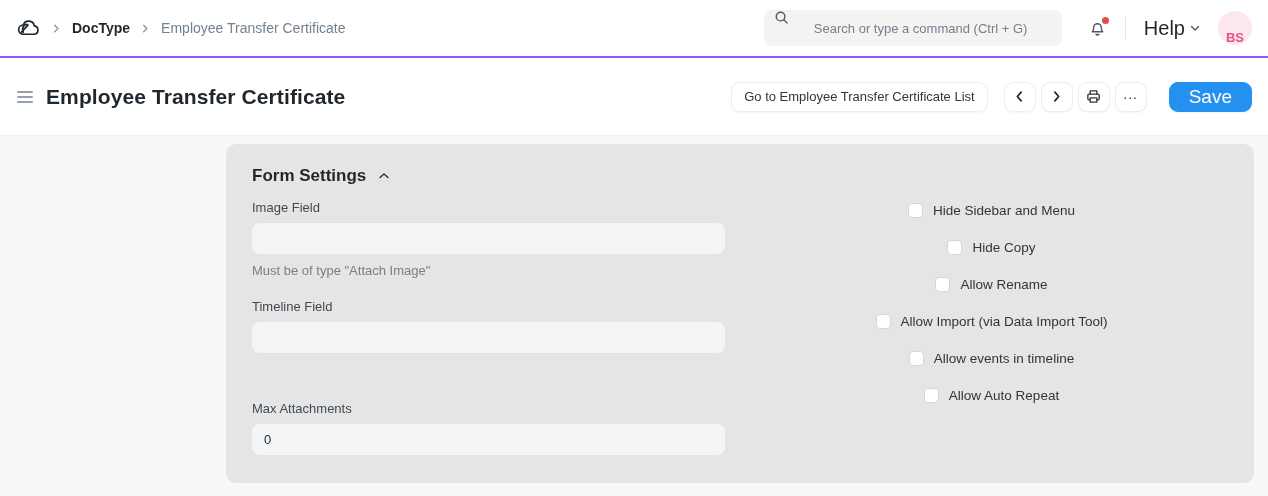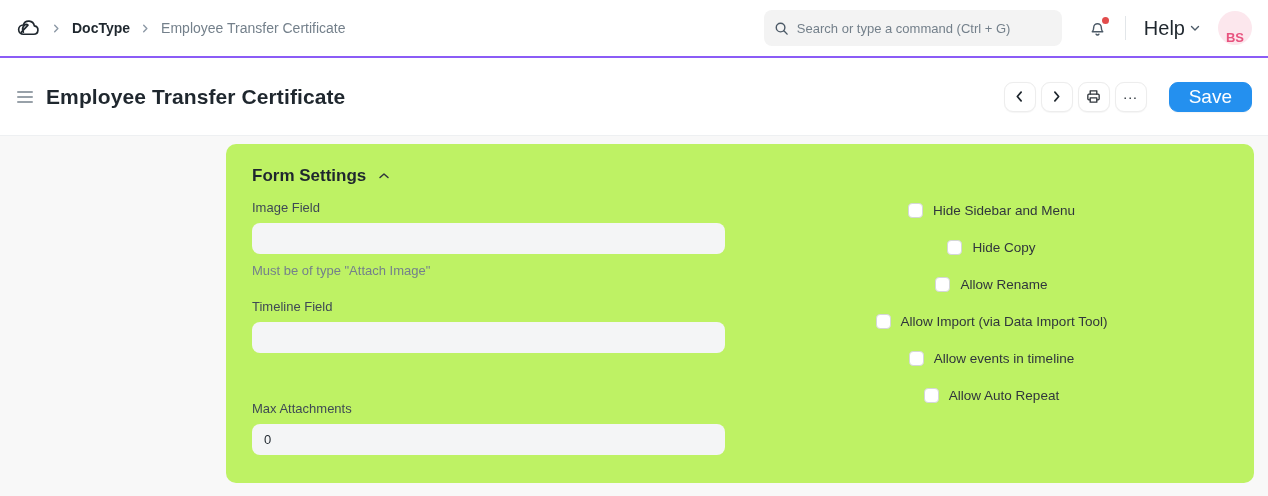--- a/index.html
+++ b/index.html
@@ -18,21 +18,21 @@
   }
   .crumbs { display: flex; align-items: center; gap: 11px; }
   .crumb-sep { display: flex; align-items: center; color: #8d99a6; }
   .crumb-app { font-size: 14px; font-weight: 600; color: #1f272e; cursor: pointer; }
   .crumb-page { font-size: 14px; color: #74808b; }
   .logo { display: flex; align-items: center; cursor: pointer; }
 
   .nav-right { display: flex; align-items: center; }
   .search-box {
     width: 298px; height: 36px; background: #f3f3f3; border-radius: 8px;
-    display: flex; align-items: center; padding: 0 10px; gap: 8px;
+    display: flex; padding: 0 10px; gap: 25px;
   }
   .search-box input {
     border: none; outline: none; background: transparent; width: 100%;
     font-size: 13px; color: #4c5a67; font-family: inherit;
   }
   .search-box input::placeholder { color: #74808b; }
   .bell-wrap { position: relative; margin-left: 26px; cursor: pointer; display:flex; }
   .bell-dot {
     position: absolute; top: -2px; right: -2px; width: 7px; height: 7px;
     border-radius: 50%; background: #e24c4c;
@@ -67,21 +67,21 @@
   .btn-icon { width: 32px; }
   .btn-primary {
     background: #2490ef; border-color: #2490ef; color: #fff;
     padding: 0 19px; margin-left: 17px; font-weight: 500; font-size: 19px;
   }
   .ellipsis-glyph { font-size: 14px; letter-spacing: 1px; color: #1f272e; line-height: 1; padding-bottom: 6px; }
 
   
   .main { padding: 8px 14px 0 226px; }
   .card {
-    background: #bef264; border-radius: 10px; padding: 22px 26px 26px;
+    background: #e5e5e5; border-radius: 10px; padding: 22px 26px 26px;
     min-height: 339px;
   }
   .section-head { display: flex; align-items: center; gap: 12px; margin-bottom: 14px; cursor: pointer; }
   .section-title { font-size: 17px; font-weight: 700; color: #1f272e; }
 
   .section-body { display: grid; grid-template-columns: 1fr 1fr; column-gap: 30px; }
 
   .form-group { margin-bottom: 21px; }
   .form-group:last-child { margin-bottom: 0; margin-top: 48px; }
   .field-label { display: block; font-size: 13px; color: #3f4a54; margin-bottom: 8px; }
@@ -167,20 +167,21 @@
   <div class="page-head-left">
     <div class="hamburger">
       <span></span>
         <span></span>
         <span></span>
     </div>
     <h1 class="page-title">Employee Transfer Certificate</h1>
   </div>
 
   <div class="page-actions">
+    <button class="btn btn-text">Go to Employee Transfer Certificate List</button>
     <button class="btn btn-icon">
       <svg width="13" height="13" viewBox="0 0 12 12" fill="none" stroke="#1f272e" stroke-width="1.6" stroke-linecap="round" stroke-linejoin="round">
           <path d="M7.5 2 4 6l3.5 4"></path>
         </svg>
     </button>
     <button class="btn btn-icon">
       <svg width="13" height="13" viewBox="0 0 12 12" fill="none" stroke="#1f272e" stroke-width="1.6" stroke-linecap="round" stroke-linejoin="round">
           <path d="M4.5 2 8 6l-3.5 4"></path>
         </svg>
     </button>

